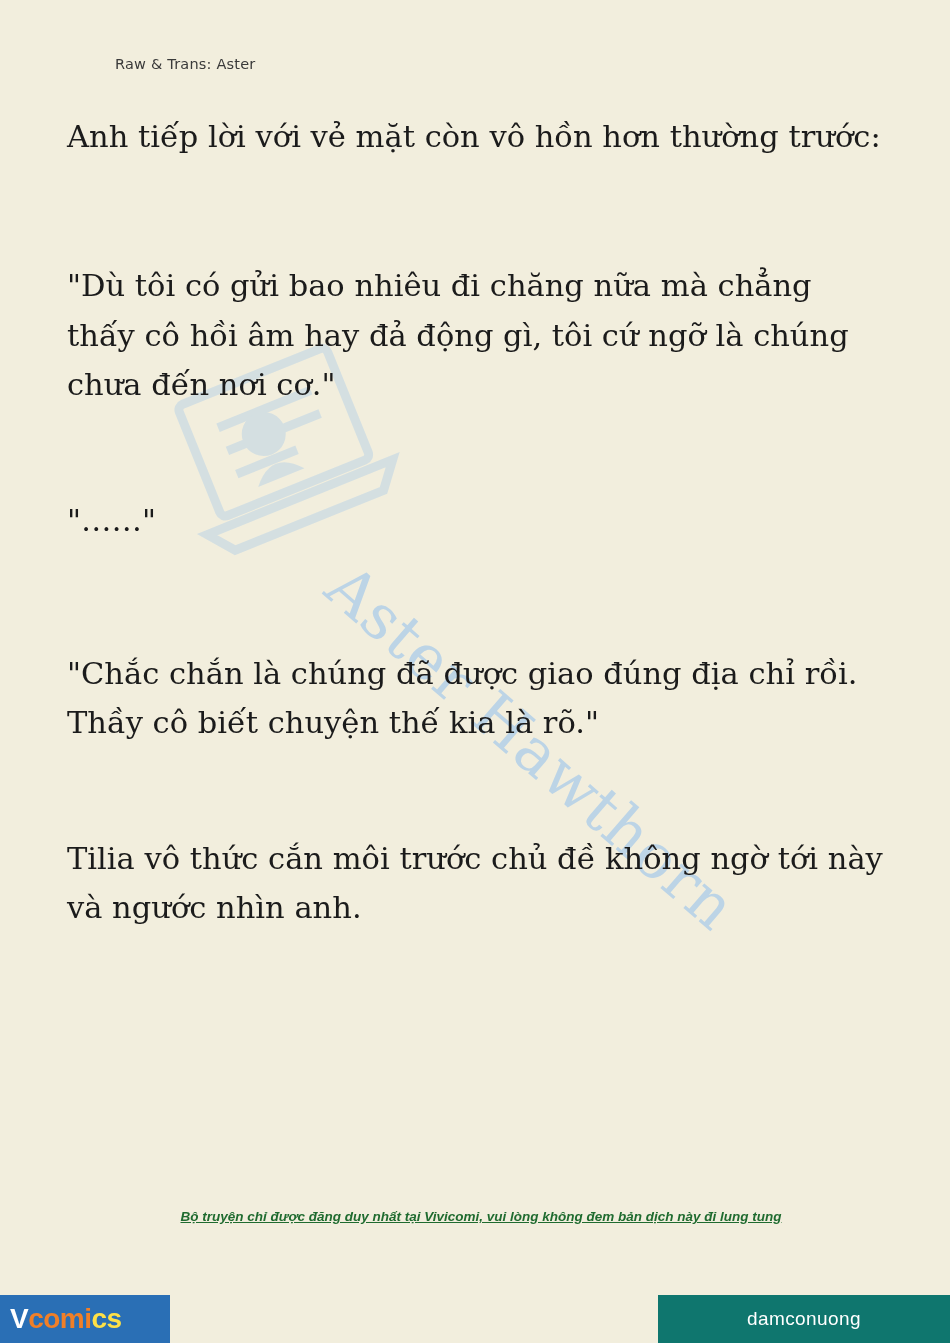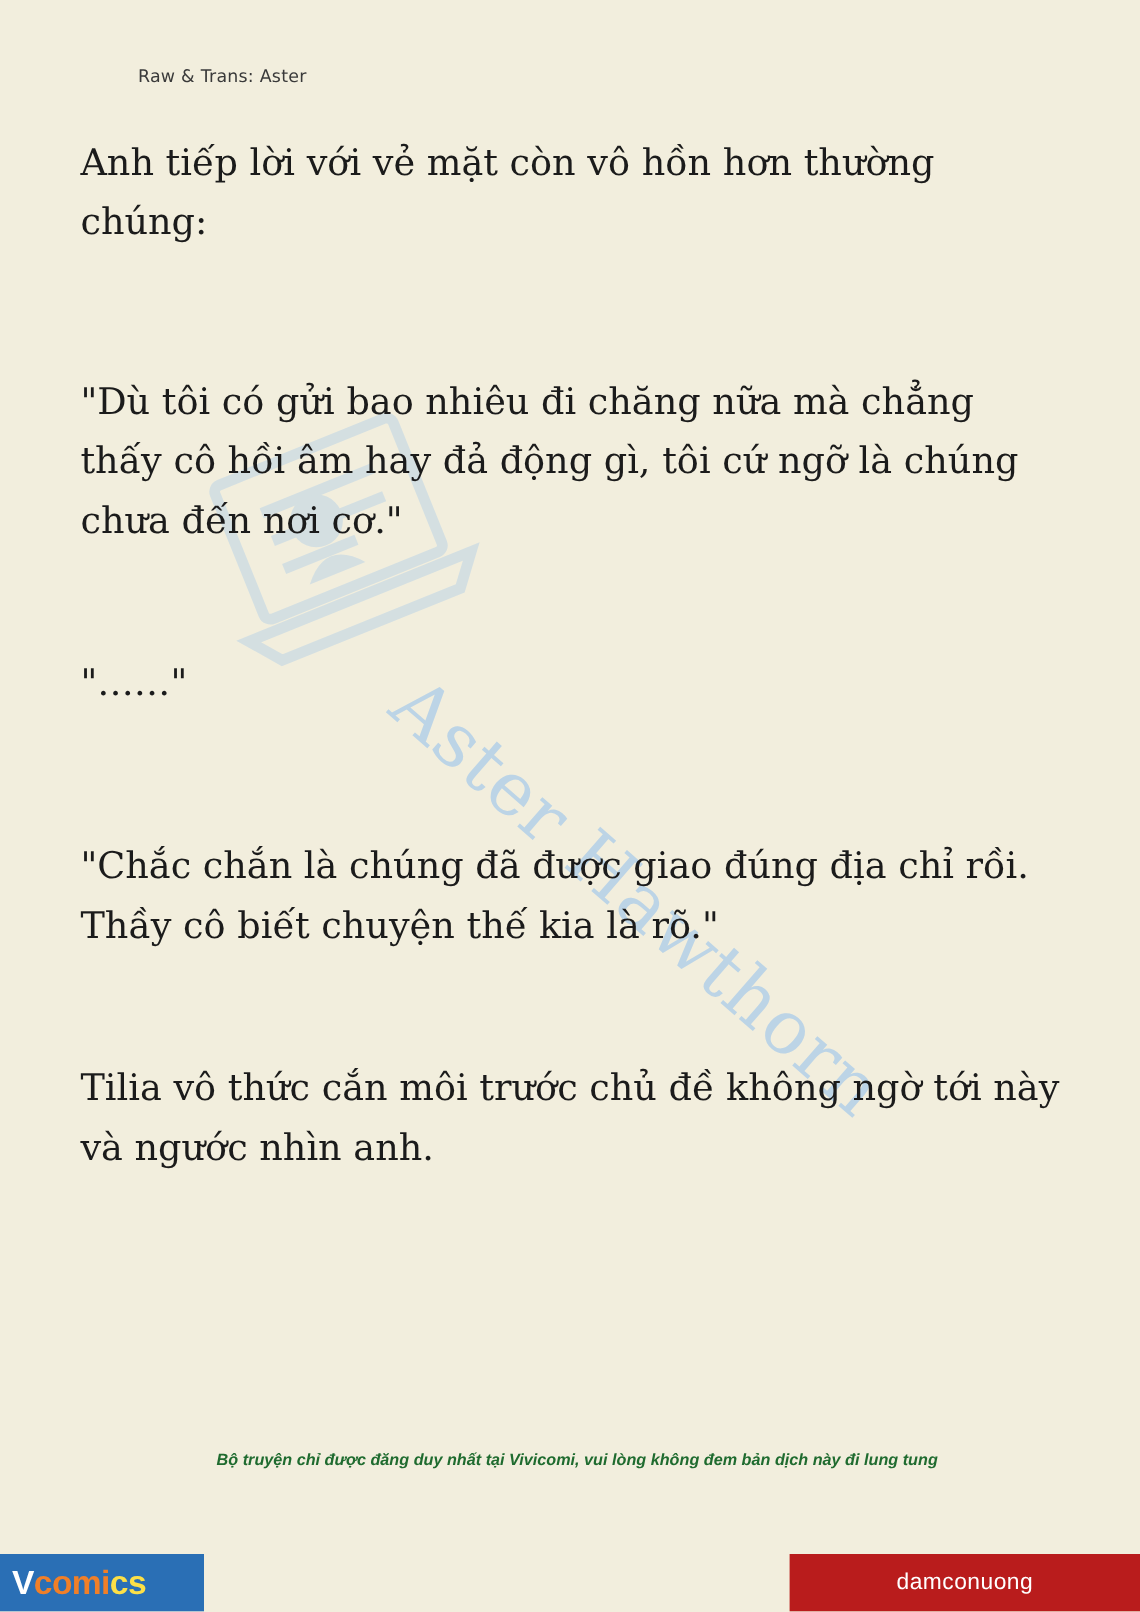--- a/index.html
+++ b/index.html
@@ -88,20 +88,21 @@
     left: 12px;
     right: 0;
     top: 1205px;
     text-align: center;
     font-family: "Liberation Sans", sans-serif;
     font-style: italic;
     font-weight: bold;
     font-size: 13.5px;
     color: #1f6b2f;
     line-height: 1.85;
+    text-decoration: underline;
   }
 
   
   .bottom-bar-left {
     position: absolute;
     left: 0;
     bottom: 0;
     width: 170px;
     height: 48px;
     background: #2a6fb5;
@@ -121,21 +122,21 @@
   }
   .vcomics-logo .accent { color: #f07f28; text-align: right; }
   .vcomics-logo .tail { color: #fde047; }
 
   .bottom-bar-right {
     position: absolute;
     right: 0;
     bottom: 0;
     width: 292px;
     height: 48px;
-    background: #b91c1c;
+    background: #0f766e;
     display: flex;
     align-items: center;
     justify-content: center;
   }
   .brand-right {
     font-family: "Liberation Sans", sans-serif;
     font-size: 19px;
     color: #ffffff;
     letter-spacing: 0.4px;
   }
@@ -166,21 +167,21 @@
       </g>
       <g transform="rotate(-22 135 150)" fill="#bcd4e6">
         <circle cx="125" cy="118" r="22"></circle>
         <path d="M100 165 q25 -30 50 0 z"></path>
       </g>
     </svg>
     <div class="wm-text">Aster Hawthorn</div>
   </div>
 
   <div class="content">
-    <div class="para">Anh tiếp lời với vẻ mặt còn vô hồn hơn thường chúng:</div>
+    <div class="para">Anh tiếp lời với vẻ mặt còn vô hồn hơn thường trước:</div>
     <div class="gap-lg"></div>
     <div class="para">"Dù tôi có gửi bao nhiêu đi chăng nữa mà chẳng thấy cô hồi âm hay đả động gì, tôi cứ ngỡ là chúng chưa đến nơi cơ."</div>
     <div class="gap-md"></div>
     <div class="para">"……"</div>
     <div class="gap-xl"></div>
     <div class="para">"Chắc chắn là chúng đã được giao đúng địa chỉ rồi. Thầy cô biết chuyện thế kia là rõ."</div>
     <div class="gap-md"></div>
     <div class="para">Tilia vô thức cắn môi trước chủ đề không ngờ tới này và ngước nhìn anh.</div>
   </div>
 

